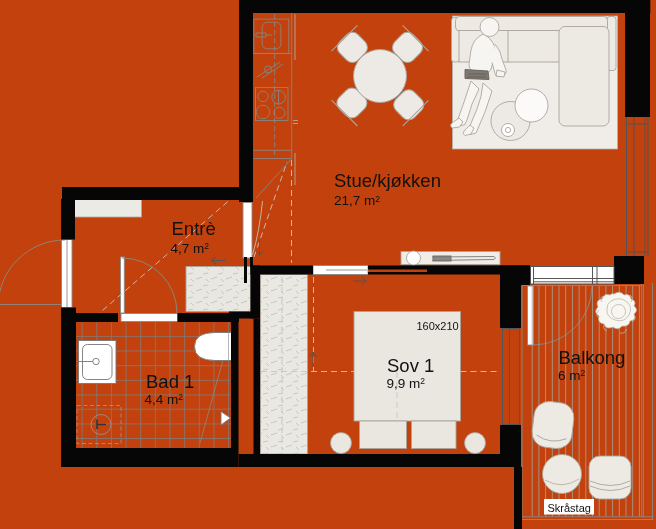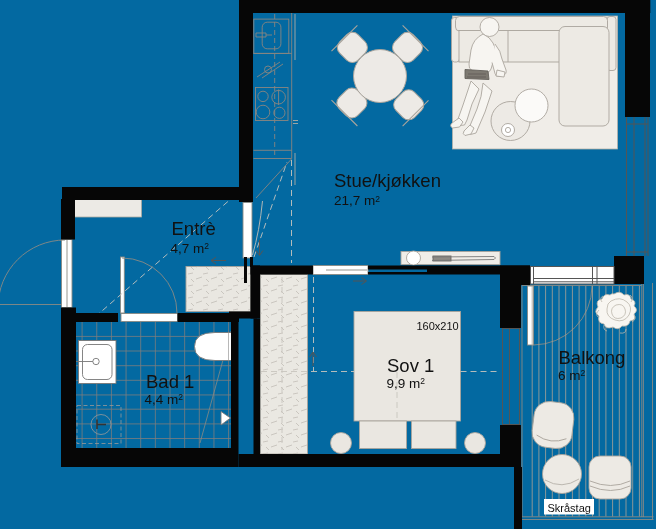--- a/index.html
+++ b/index.html
@@ -1,16 +1,16 @@
 <!DOCTYPE html>
 <html><head>
 <meta charset="utf-8">
 <style>
 html,body{margin:0;padding:0;background:#fff;}
-#plan{position:relative;width:656px;height:529px;background:#0369a1;overflow:hidden;}
+#plan{position:relative;width:656px;height:529px;background:#c2410c;overflow:hidden;}
 svg{position:absolute;left:0;top:0;}
 text{font-family:"Liberation Sans",sans-serif;fill:#111;}
 </style>
 </head>
 <body>
 <div id="plan">
 <svg width="656" height="529" viewBox="0 0 656 529">
 <defs>
 <pattern id="hatch" width="15" height="12" patternUnits="userSpaceOnUse">
  <path d="M1,3 l6,-2 M8,10 l5,-1 M11,3 l3,3" stroke="#bcb8b0" stroke-width="0.7" fill="none"></path>

